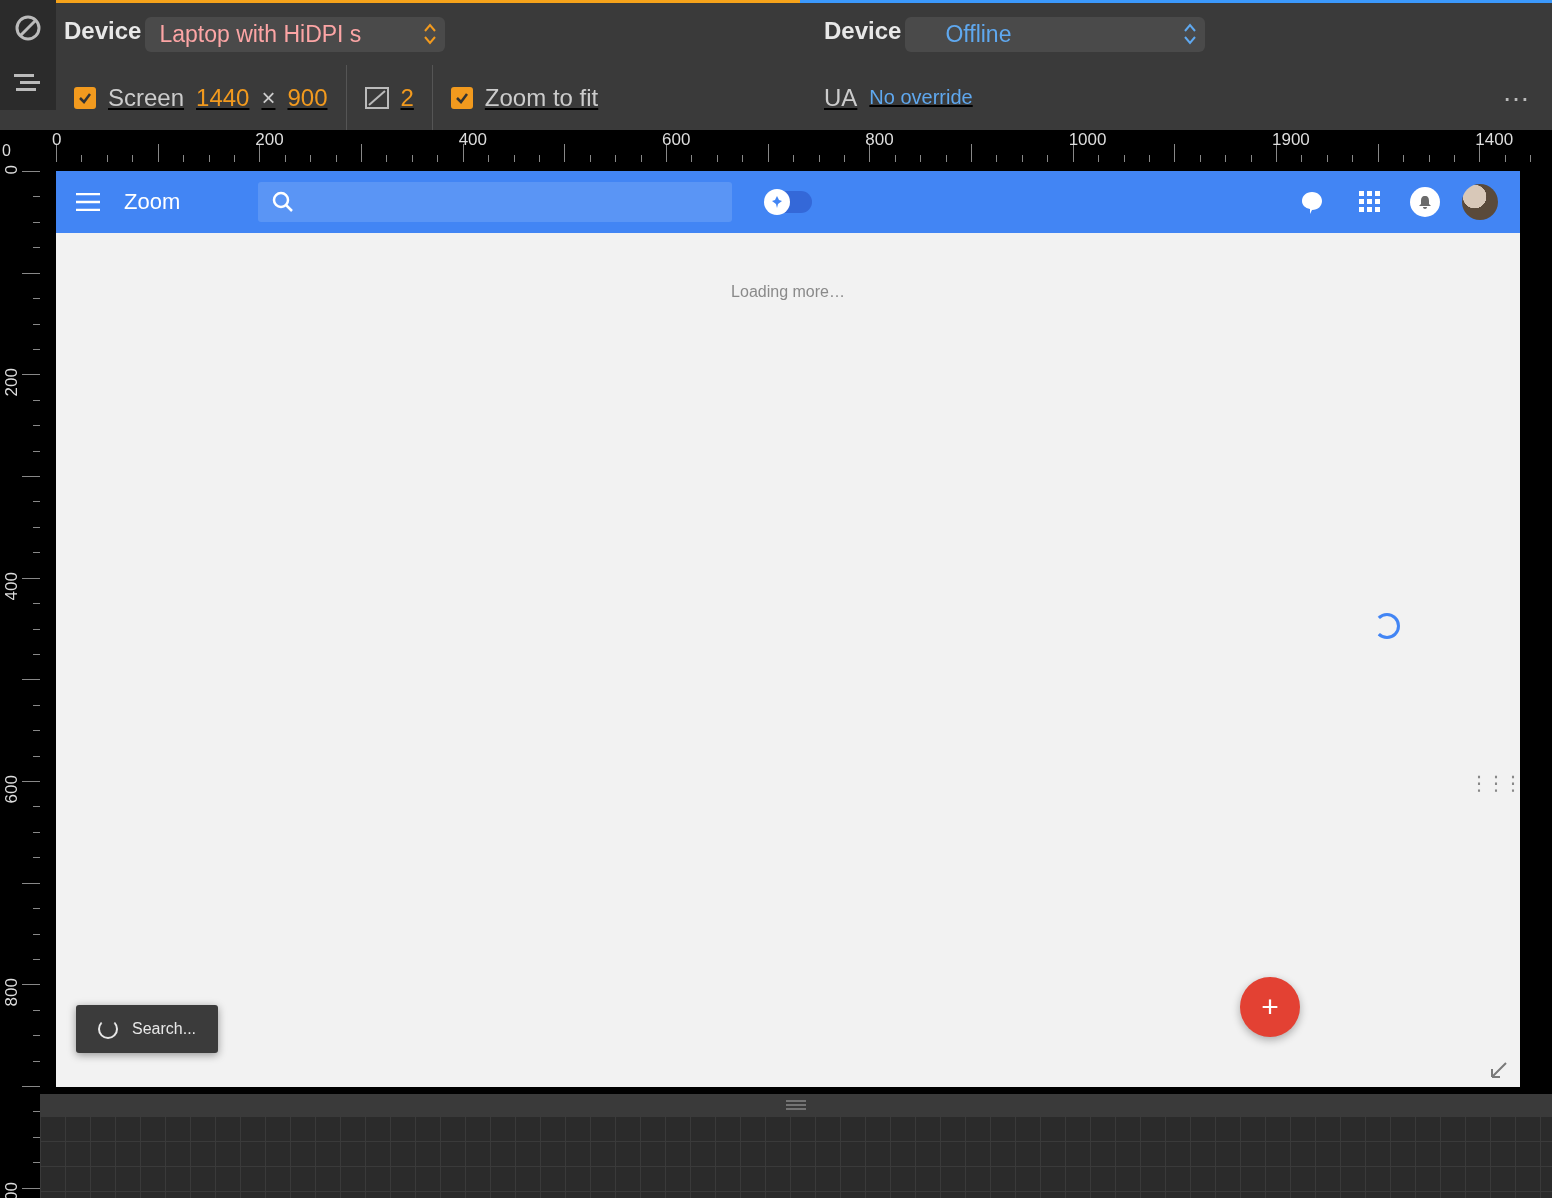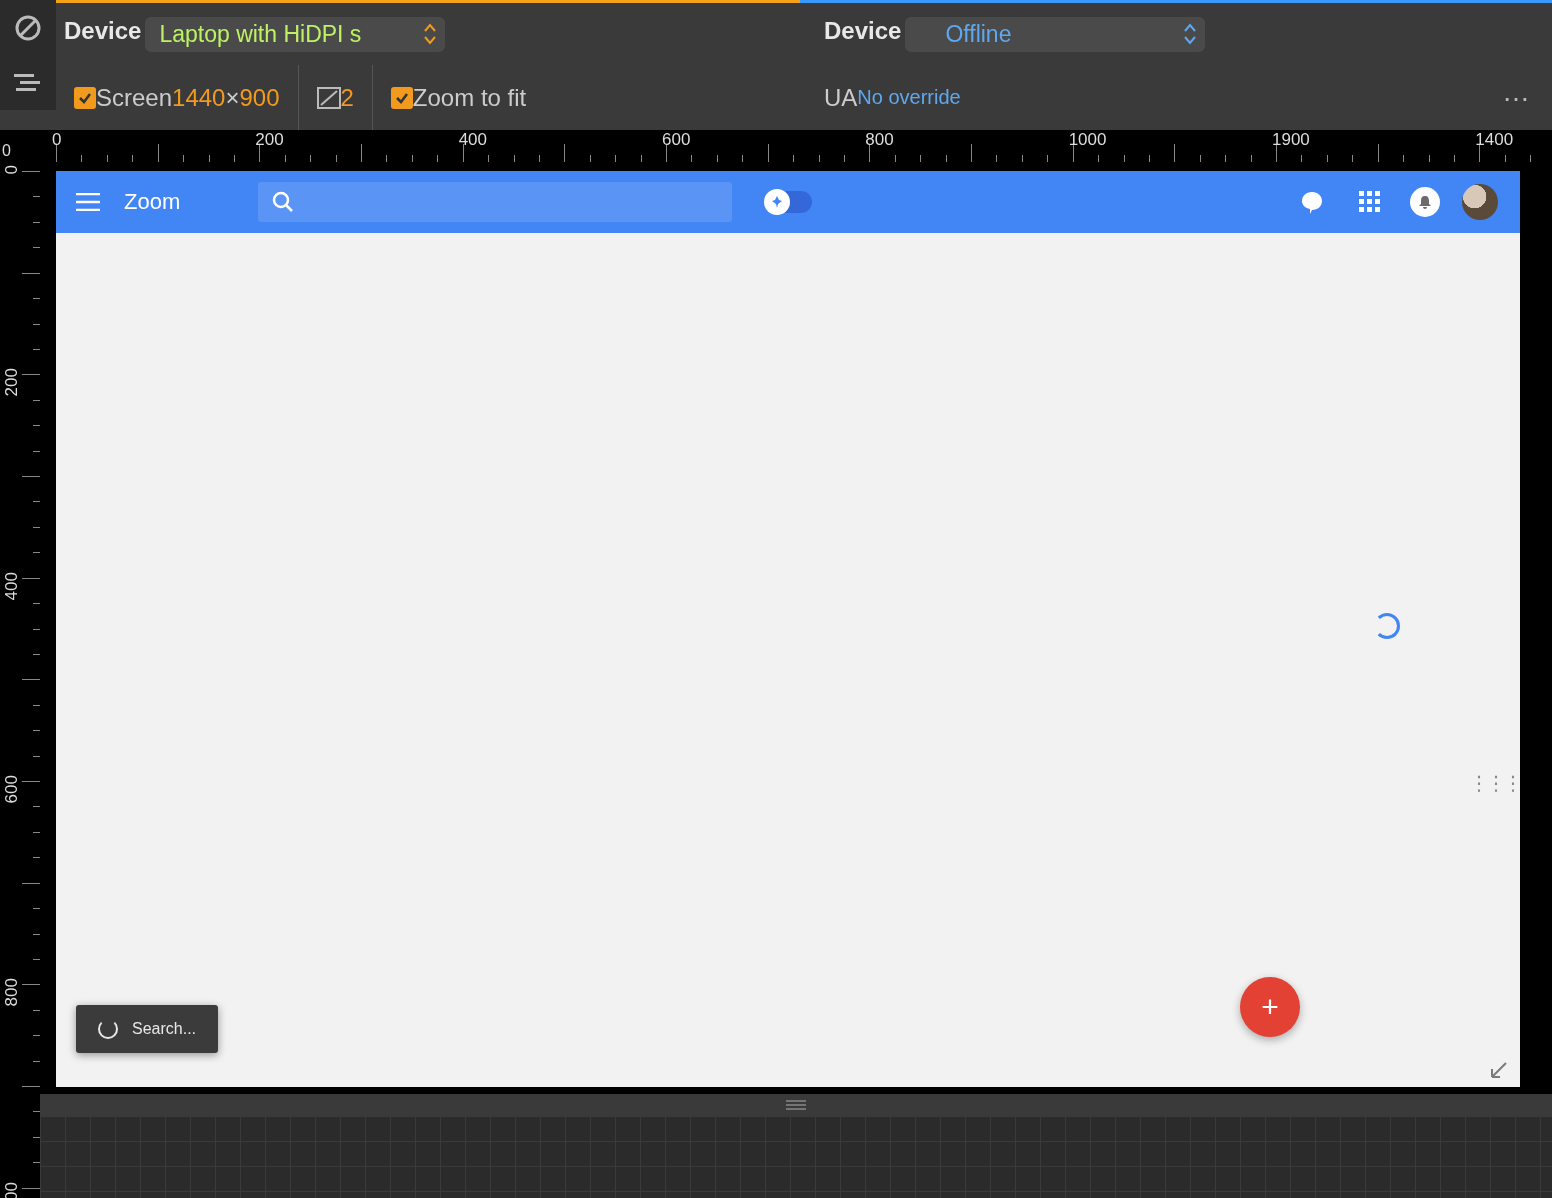--- a/index.html
+++ b/index.html
@@ -33,34 +33,34 @@
   align-items: center;
   height: 65px;
 }
 .dt-row1 { border-top: 3px solid #f6a31a; }
 .dt-row1.net { border-top-color: #3b99fc; }
 .dt-col { padding-left: 64px; display: flex; gap: 4px; flex: 1; }
 .dt-label {
   color: #e8e8e8; font-size: 24px; font-weight: 600;
 }
 .dt-select {
-  background: #4a4a4a; color: #bef264; font-size: 23px;
+  background: #4a4a4a; color: #fca5a5; font-size: 23px;
   padding: 4px 30px 4px 14px; border-radius: 6px;
   position: relative; font-weight: 500;
   width: 300px; overflow: hidden; white-space: nowrap;
 }
 .dt-select .arrows {
   position: absolute; right: 8px; top: 50%; transform: translateY(-50%);
 }
 .dt-select.blue { color: #5fa8ef; padding-left: 40px; }
 .dt-checkbox {
   width: 22px; height: 22px; background: #f29a1e; border-radius: 3px;
   display: inline-flex; align-items: center; justify-content: center;
 }
-.dt-row2-group { display: flex; align-items: center; padding: 0 18px; height: 100%; margin-left: 56px; }
+.dt-row2-group { display: flex; align-items: center; gap: 12px; padding: 0 18px; height: 100%; margin-left: 56px; text-decoration: underline; }
 .dt-row2-group + .dt-row2-group { border-left: 1px solid #555; margin-left: 0; }
 .dt-val-orange { color: #f29a1e; font-size: 24px; font-weight: 500; }
 .dt-val-gray { color: #ccc; font-size: 24px; }
 .dt-val-blue { color: #5fa8ef; font-size: 20px; }
 .dt-panels {
   display: flex;
 }
 .dt-device-panel { width: 800px; }
 .dt-network-panel { flex: 1; position: relative; }
 .dt-overflow {
@@ -475,20 +475,21 @@
       <div class="notif-badge">
         <svg width="16" height="16">
             <path d="M8 2 C11 2 12 4 12 7 L12 10 L14 12 L2 12 L4 10 L4 7 C4 4 5 2 8 2 Z M6 13 L10 13 C10 14 9 15 8 15 C7 15 6 14 6 13 Z" fill="#6b6b6b"></path>
           </svg>
       </div>
       <div class="avatar"></div>
     </div>
   </div>
 
   <div class="content">
+    <div class="loading-more">Loading more…</div>
     <div class="spinner-right"></div>
 
     <div class="toast">
       <div class="sp"></div>
       <span>Search...</span>
     </div>
 
     <div class="fab">
       <span>+</span>
     </div>

